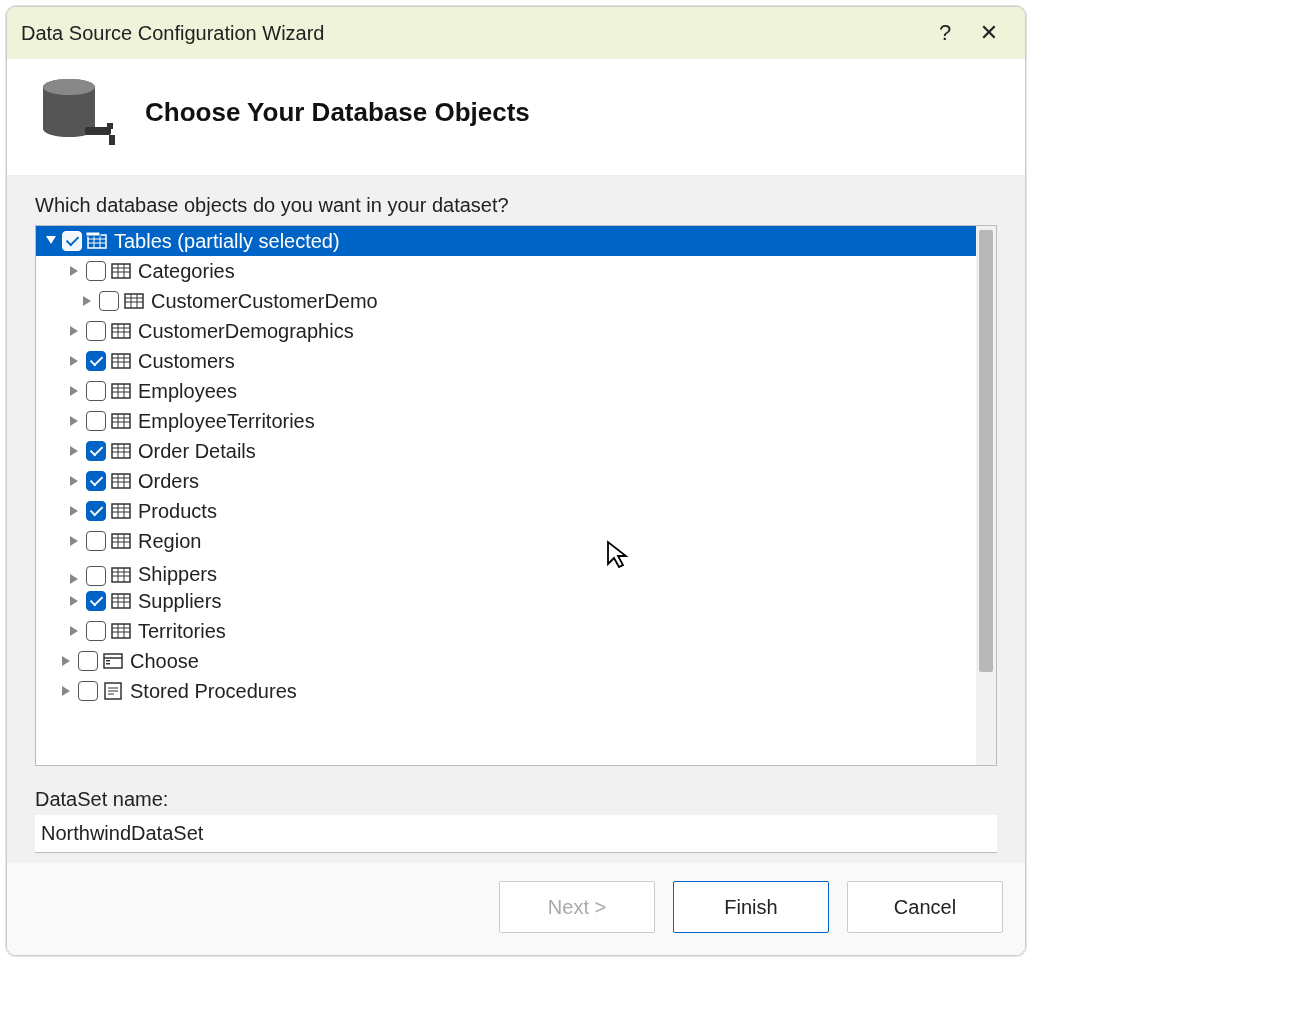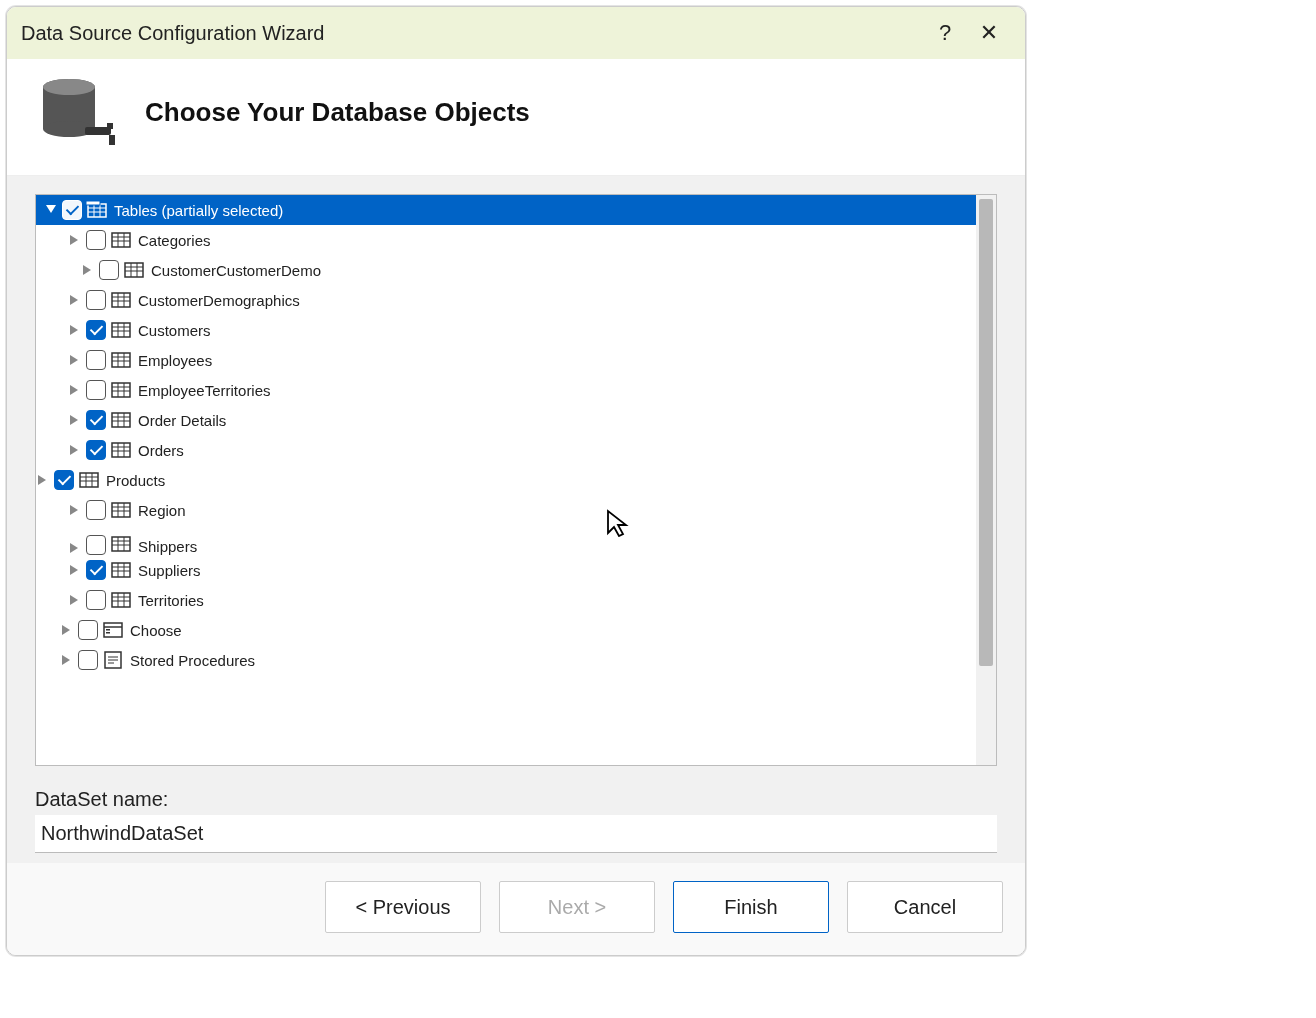--- a/index.html
+++ b/index.html
@@ -82,21 +82,21 @@
       overflow: hidden;
       margin-bottom: 22px;
     }
     .tree-scroll {
       flex: 1;
       overflow-y: hidden;
       position: relative;
     }
     .tree {
       list-style: none;
-      font-size: 15px;
+      font-size: 20px;
       color: #222;
       padding: 0;
     }
     .tree li {
       display: flex;
       align-items: center;
       height: 30px;
       white-space: nowrap;
     }
     .tree li.selected {
@@ -238,20 +238,21 @@
         <ellipse cx="32" cy="10" rx="26" ry="8" fill="#888"></ellipse>
         <rect x="48" y="50" width="26" height="8" rx="2" fill="#333"></rect>
         <rect x="70" y="46" width="6" height="6" fill="#333"></rect>
         <rect x="72" y="58" width="6" height="10" fill="#333"></rect>
       </svg>
     </div>
     <div class="header-title">Choose Your Database Objects</div>
   </div>
 
   <div class="body">
+    <div class="prompt-label">Which database objects do you want in your dataset?</div>
 
     <div class="tree-box">
       <div class="tree-scroll" style="position:relative;">
         <ul class="tree" id="tree-root">
 
           <li class="selected" style="padding-left:8px;">
             <span class="expander">
               <svg width="10" height="10" viewBox="0 0 10 10">
                   <polygon points="0,0 10,0 5,8" fill="#fff"></polygon>
                 </svg>
@@ -407,21 +408,21 @@
                 <svg width="22" height="22" viewBox="0 0 22 22">
                   <rect x="2" y="4" width="18" height="14" fill="none" stroke="#333" stroke-width="1.5"></rect>
                   <line x1="2" y1="8" x2="20" y2="8" stroke="#333"></line>
                   <line x1="2" y1="12" x2="20" y2="12" stroke="#333"></line>
                   <line x1="8" y1="4" x2="8" y2="18" stroke="#333"></line>
                   <line x1="14" y1="4" x2="14" y2="18" stroke="#333"></line>
                 </svg>
               </span>
               <span>Orders</span>
             </li>
-            <li style="">
+            <li style="padding-left: 32px;">
               <span class="expander">
                 <svg width="10" height="10" viewBox="0 0 10 10">
                   <polygon points="0,0 0,10 8,5" fill="#888"></polygon>
                 </svg>
               </span>
               <span class="cbx checked"></span>
               <span class="node-icon">
                 <svg width="22" height="22" viewBox="0 0 22 22">
                   <rect x="2" y="4" width="18" height="14" fill="none" stroke="#333" stroke-width="1.5"></rect>
                   <line x1="2" y1="8" x2="20" y2="8" stroke="#333"></line>
@@ -552,19 +553,18 @@
       <div class="scrollbar">
         <div class="thumb"></div>
       </div>
     </div>
 
     <div class="ds-label">DataSet name:</div>
     <input class="ds-input" value="NorthwindDataSet" style="">
   </div>
 
   <div class="footer">
-    <button class="btn">&lt; Previous</button>
     <button class="btn disabled">Next &gt;</button>
     <button class="btn primary">Finish</button>
     <button class="btn">Cancel</button>
   </div>
 
 </div>
 
 </body></html>

